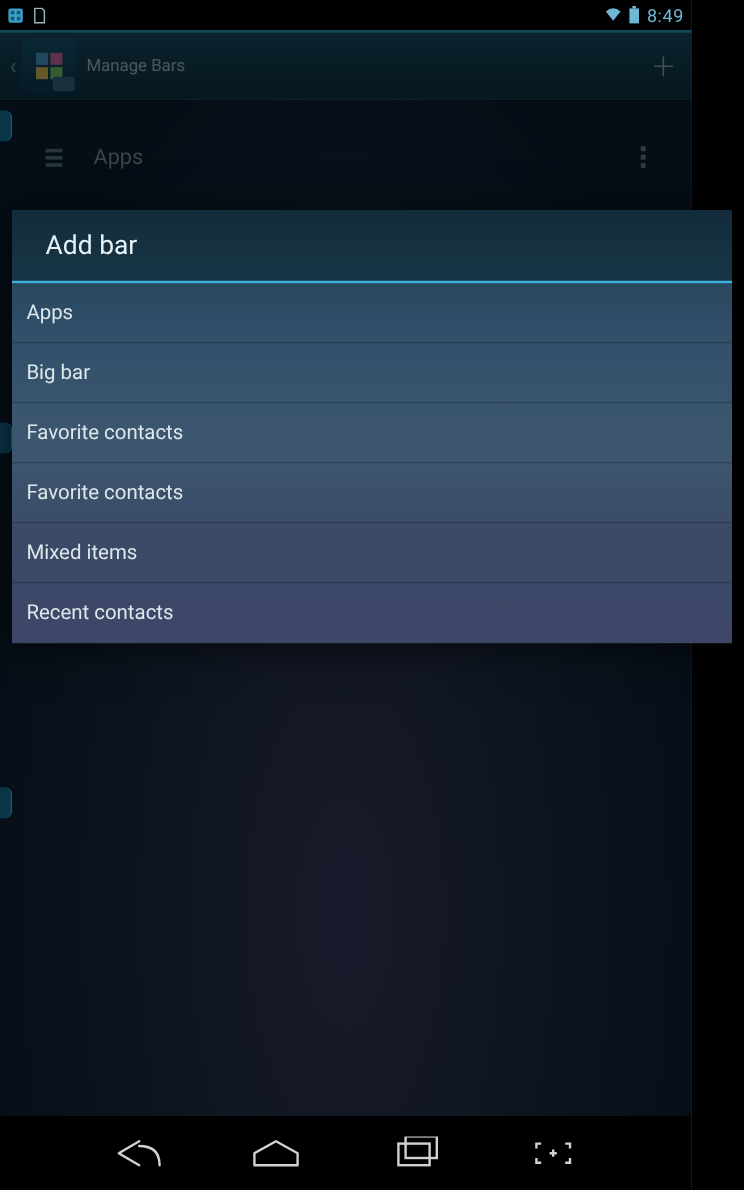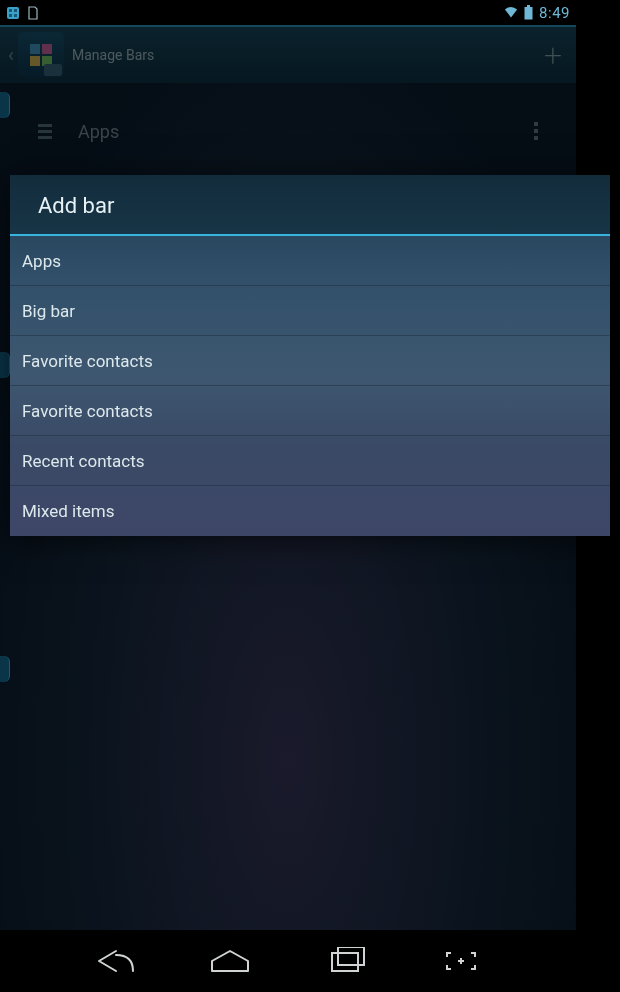--- a/index.html
+++ b/index.html
@@ -202,24 +202,24 @@
       <div class="dialog-item">
           <span>Big bar</span>
         </div>
       <div class="dialog-item">
           <span>Favorite contacts</span>
         </div>
       <div class="dialog-item">
           <span>Favorite contacts</span>
         </div>
       <div class="dialog-item">
+          <span>Mixed items</span>
+        </div>
+      <div class="dialog-item">
           <span>Recent contacts</span>
-        </div>
-      <div class="dialog-item">
-          <span>Mixed items</span>
         </div>
     </div>
   </div>
 
   <div class="navbar">
     <div class="nav-btn">
       <svg viewBox="0 0 48 28" width="48" height="28">
         <path d="M25 4 L8 14 L25 24 M25 8 Q42 8 42 24" stroke-linecap="round" stroke-linejoin="round"></path>
       </svg>
     </div>

